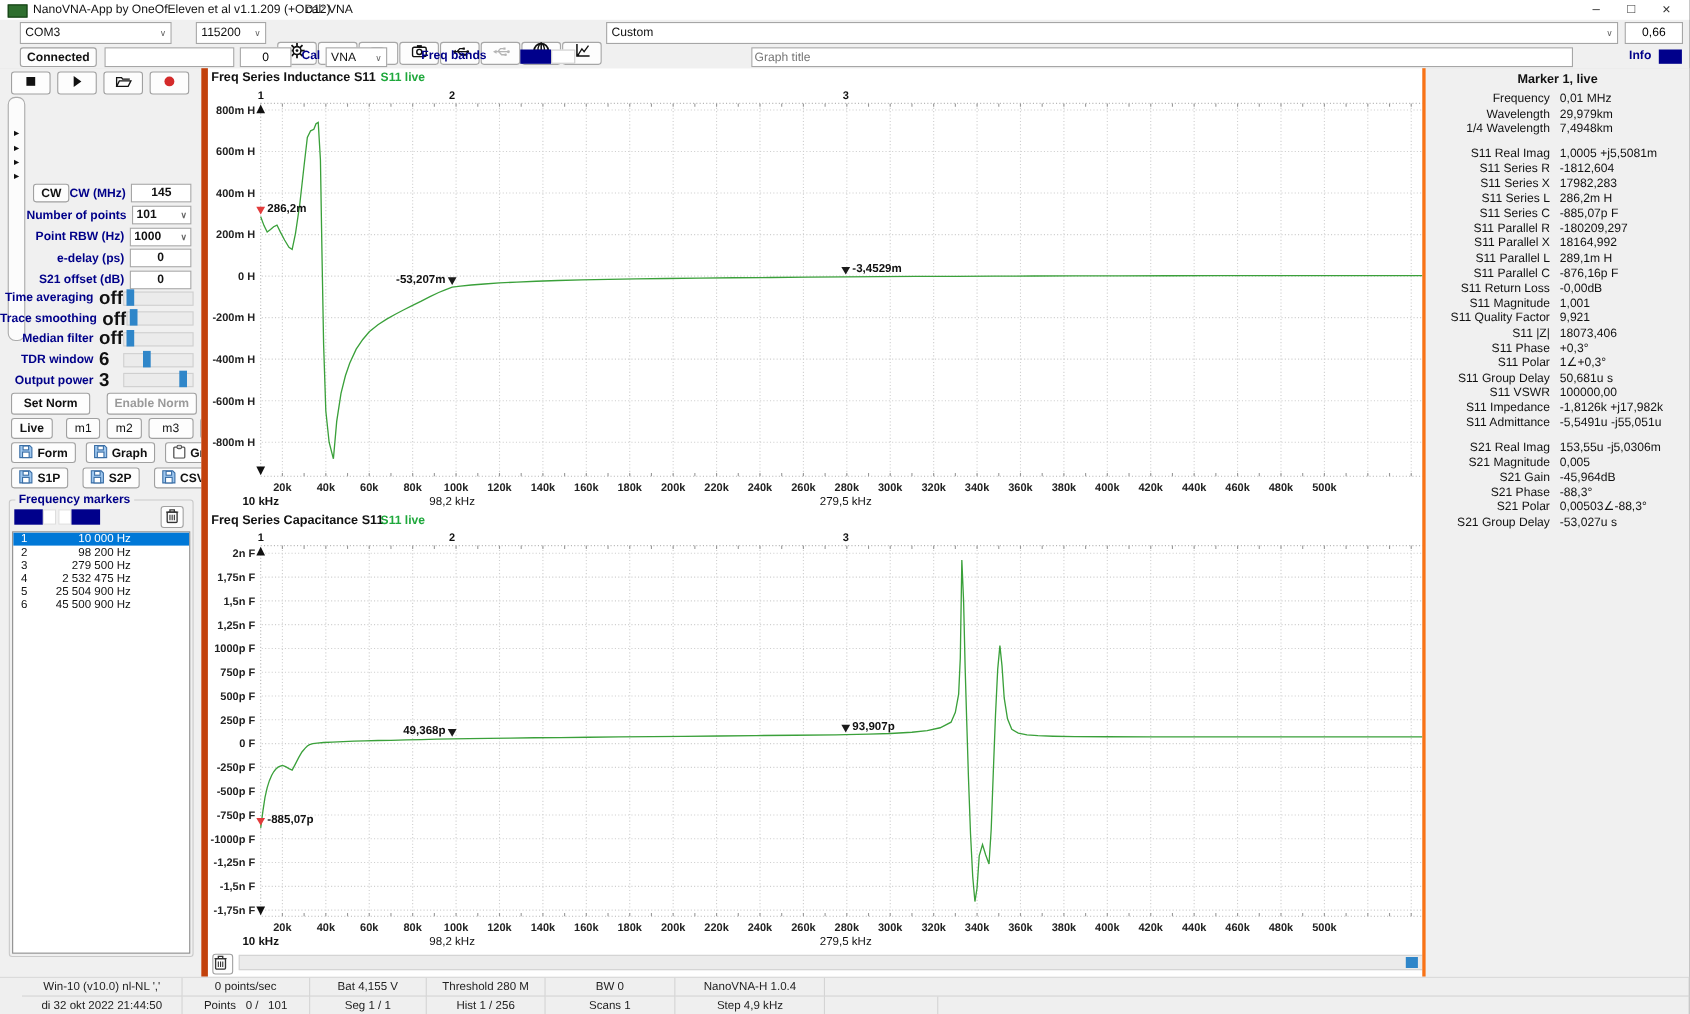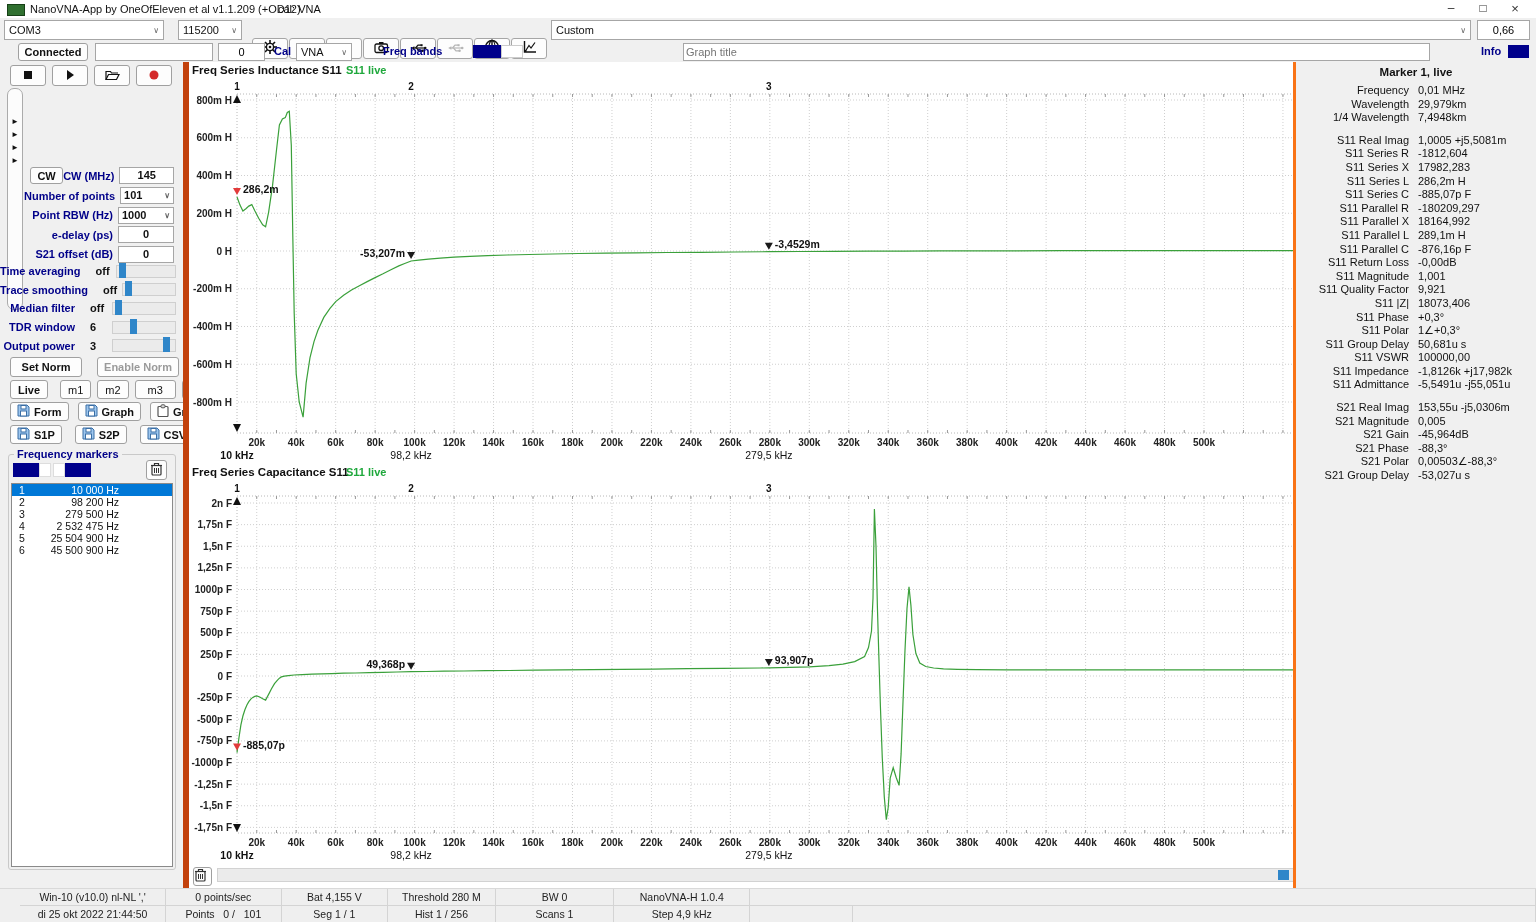--- a/index.html
+++ b/index.html
@@ -36,21 +36,21 @@
   .frow{display:flex;align-items:center;height:19.5px;padding-right:9px;}
   .frow .fl{flex:1;text-align:right;font-size:11px;color:#000089;font-weight:bold;margin-right:5px;white-space:nowrap;}
   .frow .fv{width:56px;height:17px;background:#fff;border:1px solid #a6a6a6;box-sizing:border-box;
             font-size:11px;font-weight:600;text-align:center;line-height:15px;}
   .frow .fvsel{display:flex;align-items:center;padding:0 3px;text-align:left;font-weight:600;}
   .frow .fvsel .chev{margin-left:auto;color:#666;font-size:8px;}
   .cwbtn{width:34px;height:17px;font-weight:bold;margin-left:6px;}
   .sliders{position:absolute;left:0;top:200px;width:183px;}
   .srow{display:flex;align-items:center;height:18.6px;}
   .srow .sl{flex:1;text-align:right;font-size:11px;color:#000089;font-weight:bold;white-space:nowrap;}
-  .srow .sv{width:22px;margin-left:15px;font-size:11px;font-weight:bold;}
+  .srow .sv{width:22px;margin-left:5px;font-size:17px;font-weight:bold;}
   .srow .strack{position:relative;width:62px;height:11px;background:#ebebeb;border:1px solid #cfcfcf;margin-right:7px;}
   .srow .shandle{position:absolute;top:-3px;width:7px;height:15px;background:#2f86c9;}
   .normrow{position:absolute;left:10px;top:295px;display:flex;gap:15px;}
   .tracerow{position:absolute;left:10px;top:318px;display:flex;gap:6px;}
   .saverow{position:absolute;left:10px;top:340px;display:flex;gap:9px;}
   .exprow{position:absolute;left:10px;top:363px;display:flex;gap:13px;}
   .saverow .btn,.exprow .btn{height:19px;gap:4px;padding:0 6px;}
   .groupbox{position:absolute;left:8px;top:392px;width:168px;height:416px;border:1px solid #c9c9c9;border-radius:3px;box-sizing:border-box;}
   .groupbox .legend{position:absolute;left:5px;top:-7px;background:#f0f0f0;padding:0 3px;font-size:11px;color:#000089;font-weight:bold;}
   .mlist{position:absolute;left:2px;top:28px;width:162px;height:384px;background:#fff;border:1px solid #8a8a8a;box-sizing:border-box;overflow:hidden;}
@@ -86,21 +86,21 @@
   <div class="titlebar">
     <div class="appicon"></div>
     <span class="t">NanoVNA-App by OneOfEleven et al v1.1.209 (+OD12)</span>
     <span class="cal">cal: VNA</span>
     <div class="winbtn" style="left:1437px">–</div>
     <div class="winbtn" style="left:1469px">□</div>
     <div class="winbtn" style="left:1501px;font-size:13px">×</div>
   </div>
 
   <div class="tb1">
-    <div class="sel" style="left:4px;top:2px;width:160px;height:20px">
+    <div class="sel" style="left:18px;top:2px;width:138px;height:20px">
       <span>COM3</span>
       <span class="chev">∨</span>
     </div>
     <div class="sel" style="left:178px;top:2px;width:64px;height:20px">
       <span>115200</span>
       <span class="chev">∨</span>
     </div>
     <span id="tb-icons"><div class="iconbtn" style="left: 252px;">
           <span><svg width="16" height="16" viewBox="0 0 16 16">
               <g stroke="#111" stroke-width="1.6">
@@ -944,21 +944,21 @@
       <div class="sbrow">
         <div class="sbcell" style="width: 148px;">Win-10 (v10.0) nl-NL ','</div>
         <div class="sbcell" style="width: 117px;">0 points/sec</div>
         <div class="sbcell" style="width: 108px;">Bat 4,155 V</div>
         <div class="sbcell" style="width: 109px;">Threshold 280 M</div>
         <div class="sbcell" style="width: 120px;">BW 0</div>
         <div class="sbcell" style="width: 138px;">NanoVNA-H 1.0.4</div>
         <div class="sbcell" style="width: 796px;"></div>
       </div>
       <div class="sbrow">
-        <div class="sbcell" style="width: 148px;">di 25 okt 2022 21:44:50</div>
+        <div class="sbcell" style="width: 148px;">di 32 okt 2022 21:44:50</div>
         <div class="sbcell" style="width: 117px;">Points   0 /   101</div>
         <div class="sbcell" style="width: 108px;">Seg 1 / 1</div>
         <div class="sbcell" style="width: 109px;">Hist 1 / 256</div>
         <div class="sbcell" style="width: 120px;">Scans 1</div>
         <div class="sbcell" style="width: 138px;">Step 4,9 kHz</div>
         <div class="sbcell" style="width: 104px;"></div>
         <div class="sbcell" style="width: 692px;"></div>
       </div>
     </div>
 

